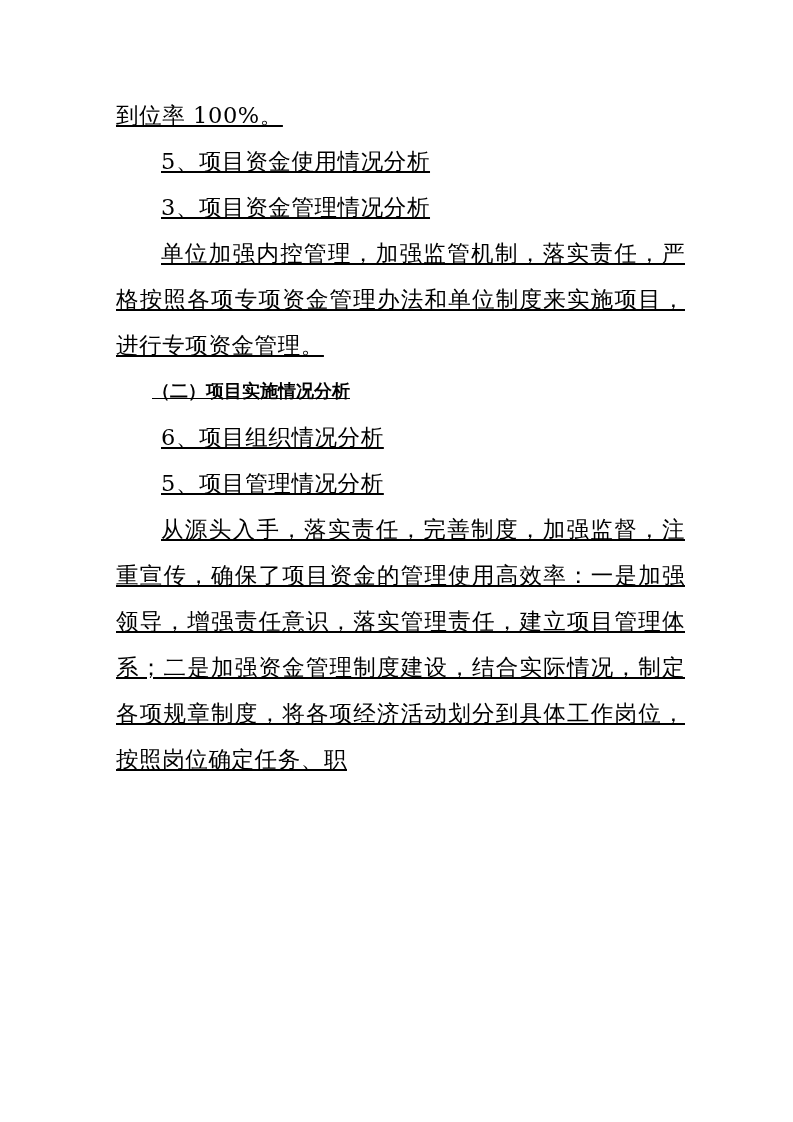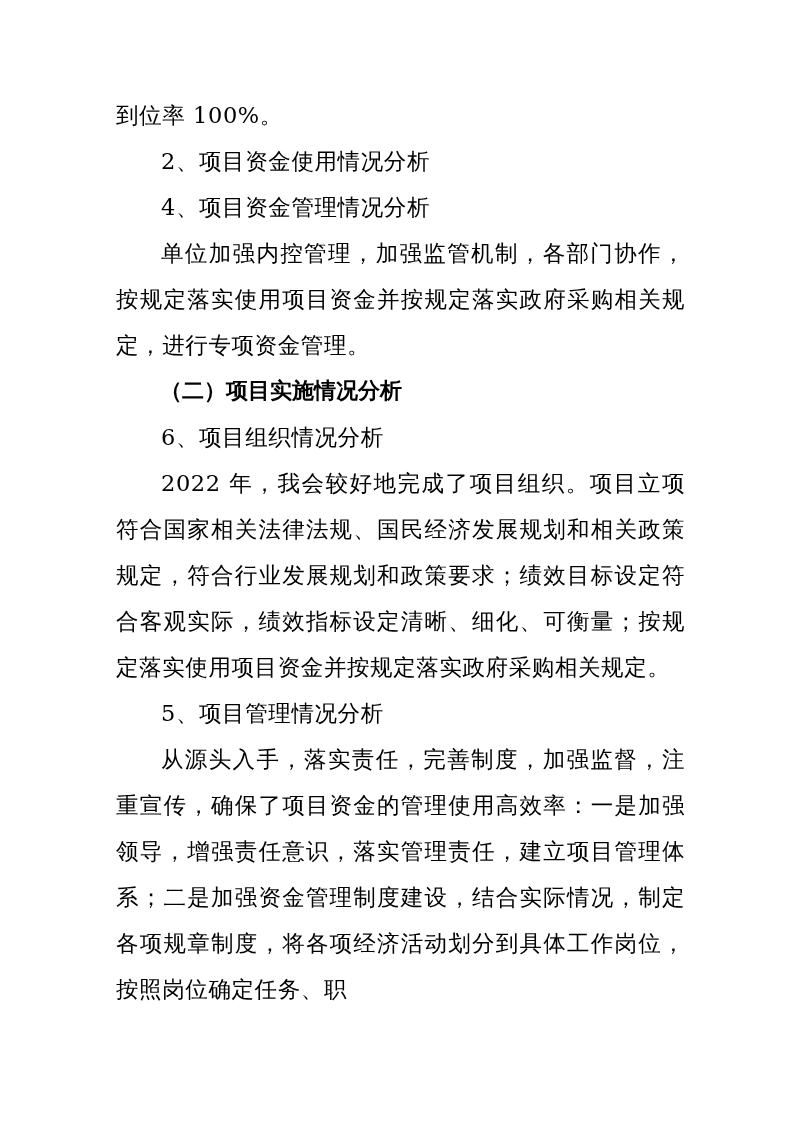--- a/index.html
+++ b/index.html
@@ -25,54 +25,54 @@
   .doc-body {
     font-size: 22.5px;
     line-height: 46px;
     letter-spacing: 0.6px;
     text-align: justify;
     text-justify: inter-ideograph;
   }
   p {
     margin: 0;
     padding: 0;
+    text-decoration: underline;
   }
   .para {
     text-indent: 2em;
   }
   .heading {
     text-indent: 2em;
     font-weight: bold;
     font-family: "DejaVu Sans", "Liberation Sans", sans-serif;
     letter-spacing: 0px;
-    font-size: 22px;
+    font-size: 18px;
   }
   .first-line {
     text-indent: 0;
   }
 </style>
 </head>
 <body>
 
 <div class="page">
   <div class="doc-body">
 
     <p class="para first-line">到位率 100%。</p>
 
-    <p class="para">2、项目资金使用情况分析</p>
+    <p class="para">5、项目资金使用情况分析</p>
 
 
-    <p class="para">4、项目资金管理情况分析</p>
+    <p class="para">3、项目资金管理情况分析</p>
 
-    <p class="para">单位加强内控管理，加强监管机制，各部门协作，按规定落实使用项目资金并按规定落实政府采购相关规定，进行专项资金管理。</p>
+    <p class="para">单位加强内控管理，加强监管机制，落实责任，严格按照各项专项资金管理办法和单位制度来实施项目，进行专项资金管理。</p>
 
     <p class="heading">（二）项目实施情况分析</p>
 
     <p class="para">6、项目组织情况分析</p>
 
-    <p class="para">2022 年，我会较好地完成了项目组织。项目立项符合国家相关法律法规、国民经济发展规划和相关政策规定，符合行业发展规划和政策要求；绩效目标设定符合客观实际，绩效指标设定清晰、细化、可衡量；按规定落实使用项目资金并按规定落实政府采购相关规定。</p>
 
     <p class="para">5、项目管理情况分析</p>
 
     <p class="para">从源头入手，落实责任，完善制度，加强监督，注重宣传，确保了项目资金的管理使用高效率：一是加强领导，增强责任意识，落实管理责任，建立项目管理体系；二是加强资金管理制度建设，结合实际情况，制定各项规章制度，将各项经济活动划分到具体工作岗位，按照岗位确定任务、职</p>
 
   </div>
 </div>
 
 </body></html>

